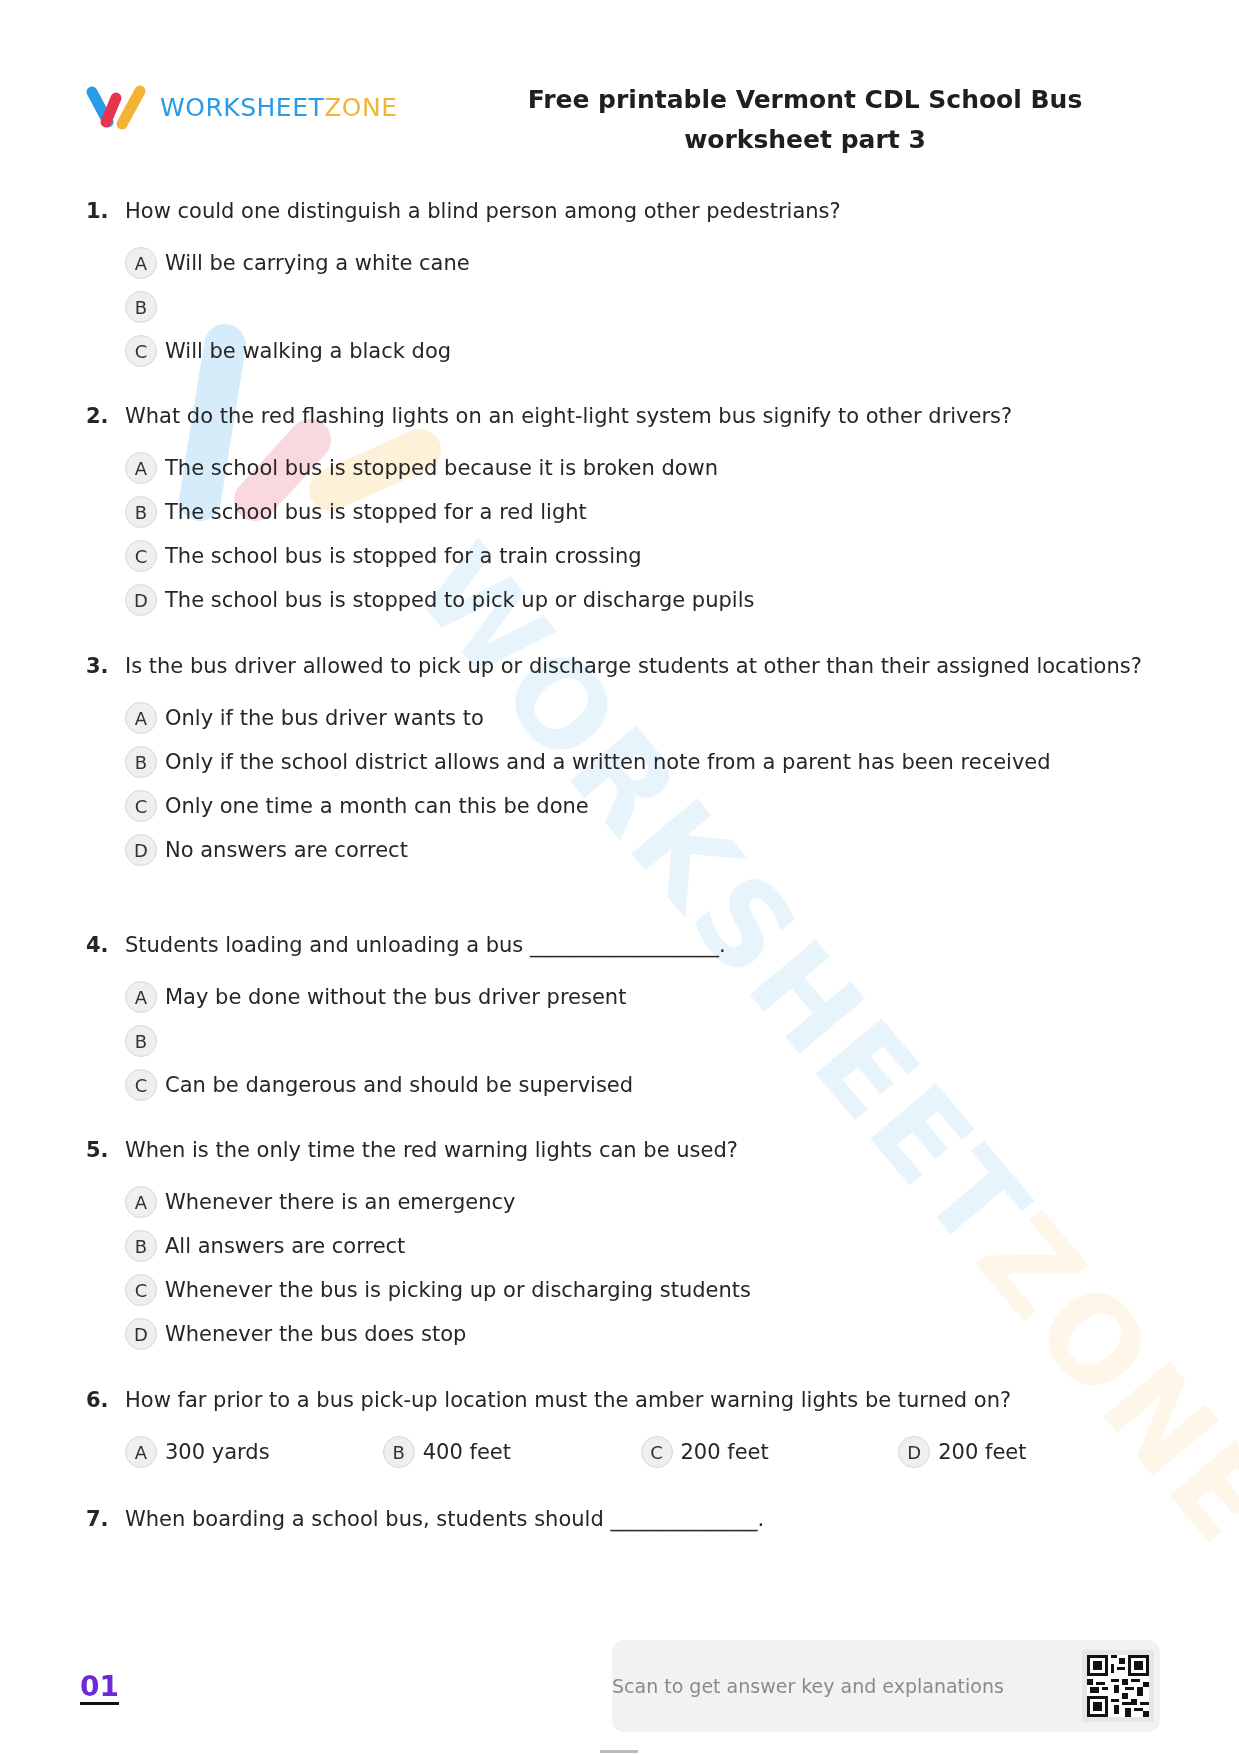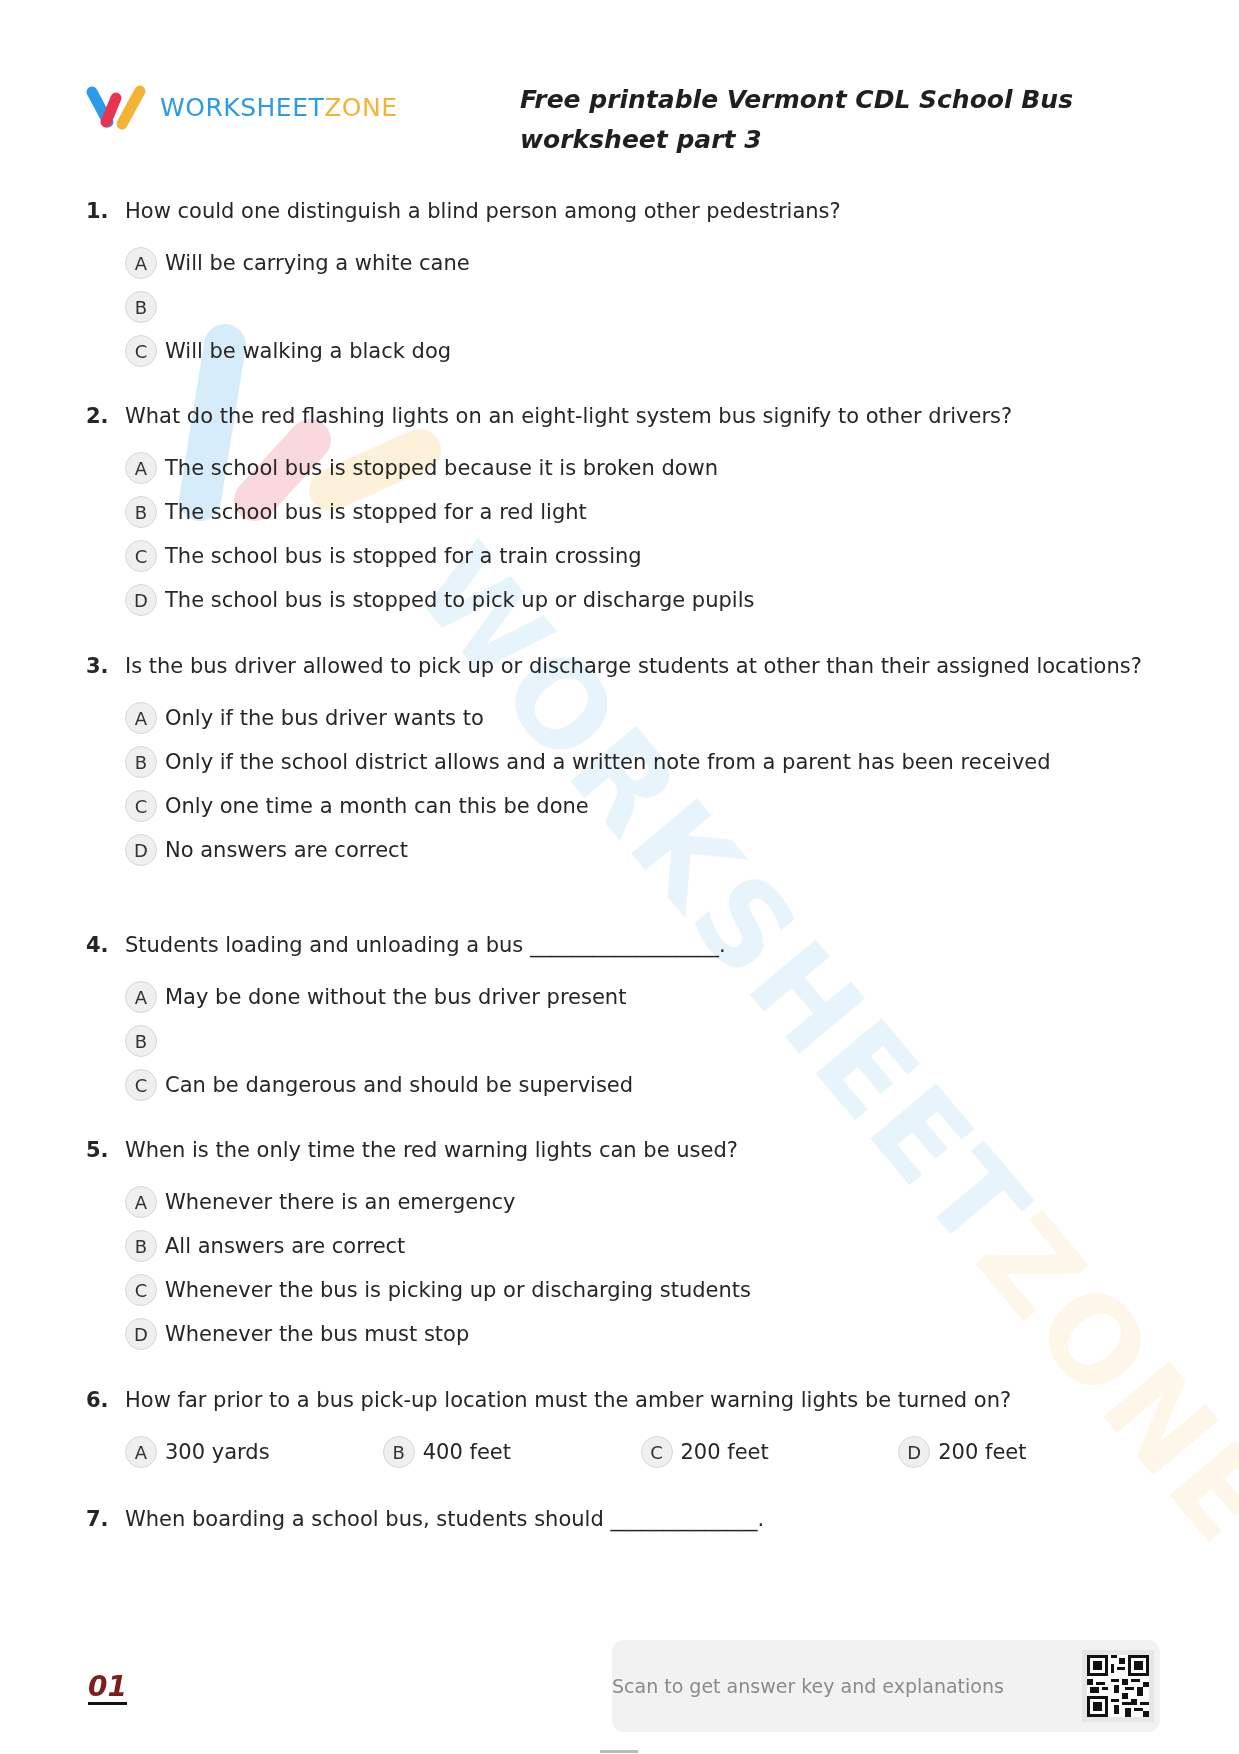--- a/index.html
+++ b/index.html
@@ -8,42 +8,42 @@
     background:#ffffff; font-family:"DejaVu Sans", sans-serif; color:#222;
   }
   .abs { position:absolute; }
   
   .logo { left:84px; top:82px; width:330px; height:50px; display:flex; align-items:center; }
   .logo-mark { width:68px; height:50px; position:relative; }
   .logo-text { font-family:"DejaVu Sans", sans-serif; font-size:25px; letter-spacing:0.5px; margin-left:8px; font-weight:500; }
   .logo-text .w { color:#2a9be8; }
   .logo-text .z { color:#f5b335; }
   .title {
-    left:520px; top:80px; width:570px; 
-    font-weight:bold; font-size:25px; line-height:40px; color:#1f1f1f;font-style:italic;
+    left:520px; top:80px; width:570px; text-align:center;
+    font-weight:bold; font-size:25px; line-height:40px; color:#1f1f1f;
   }
   
   .watermark { left:0; top:0; width:1239px; height:1754px; pointer-events:none; }
   
   .q { position:absolute; left:86px; width:1070px; }
   .q-row { display:flex; font-size:21px; line-height:29px; color:#262626; }
   .q-num { width:39px; font-weight:bold; flex:none; }
   .q-text { flex:1; }
   .opts { margin-top:15px; margin-left:39px; }
   .opt { display:flex; align-items:center; height:44px; font-size:21px; color:#262626; }
   .opt-badge {
     width:32px; height:32px; border-radius:50%; background:#efefef; border:1px solid #d8d8d8;
     display:flex; align-items:center; justify-content:center; font-size:18px; color:#333;
     flex:none; box-sizing:border-box;
   }
   .opt-text { margin-left:8px; }
   .opts.horiz { display:flex; }
   .opts.horiz .opt { width:259px; }
   
-  .page-num { left:88px; top:1672px; font-size:28px; font-weight:bold; color:#7f1d1d; border-bottom:3px solid #111; line-height:30px;font-style:italic; }
+  .page-num { left:80px; top:1672px; font-size:28px; font-weight:bold; color:#6d28d9; border-bottom:3px solid #111; line-height:30px; }
   .scan-box {
     left:612px; top:1640px; width:548px; height:92px; background:#f2f2f2; border-radius:12px;
     display:flex; align-items:center;
   }
   .scan-text { font-size:19px; color:#8a8a8a; flex:1; }
   .qr { width:72px; height:72px; background:#e6e6e6; margin-right:6px; display:flex; align-items:center; justify-content:center; }
   .bottom-line { left:600px; top:1750px; width:38px; height:3px; background:#bbb; }
 </style>
 </head>
 <body>
@@ -176,21 +176,21 @@
     <div class="opt">
         <span class="opt-badge">B</span>
         <span class="opt-text">All answers are correct</span>
       </div>
     <div class="opt">
         <span class="opt-badge">C</span>
         <span class="opt-text">Whenever the bus is picking up or discharging students</span>
       </div>
     <div class="opt">
         <span class="opt-badge">D</span>
-        <span class="opt-text">Whenever the bus must stop</span>
+        <span class="opt-text">Whenever the bus does stop</span>
       </div>
   </div>
 </div>
 
 <div class="q" style="top:1386px;">
   <div class="q-row">
       <span class="q-num">6.</span>
       <span class="q-text">How far prior to a bus pick-up location must the amber warning lights be turned on?</span>
     </div>
   <div class="opts horiz">

